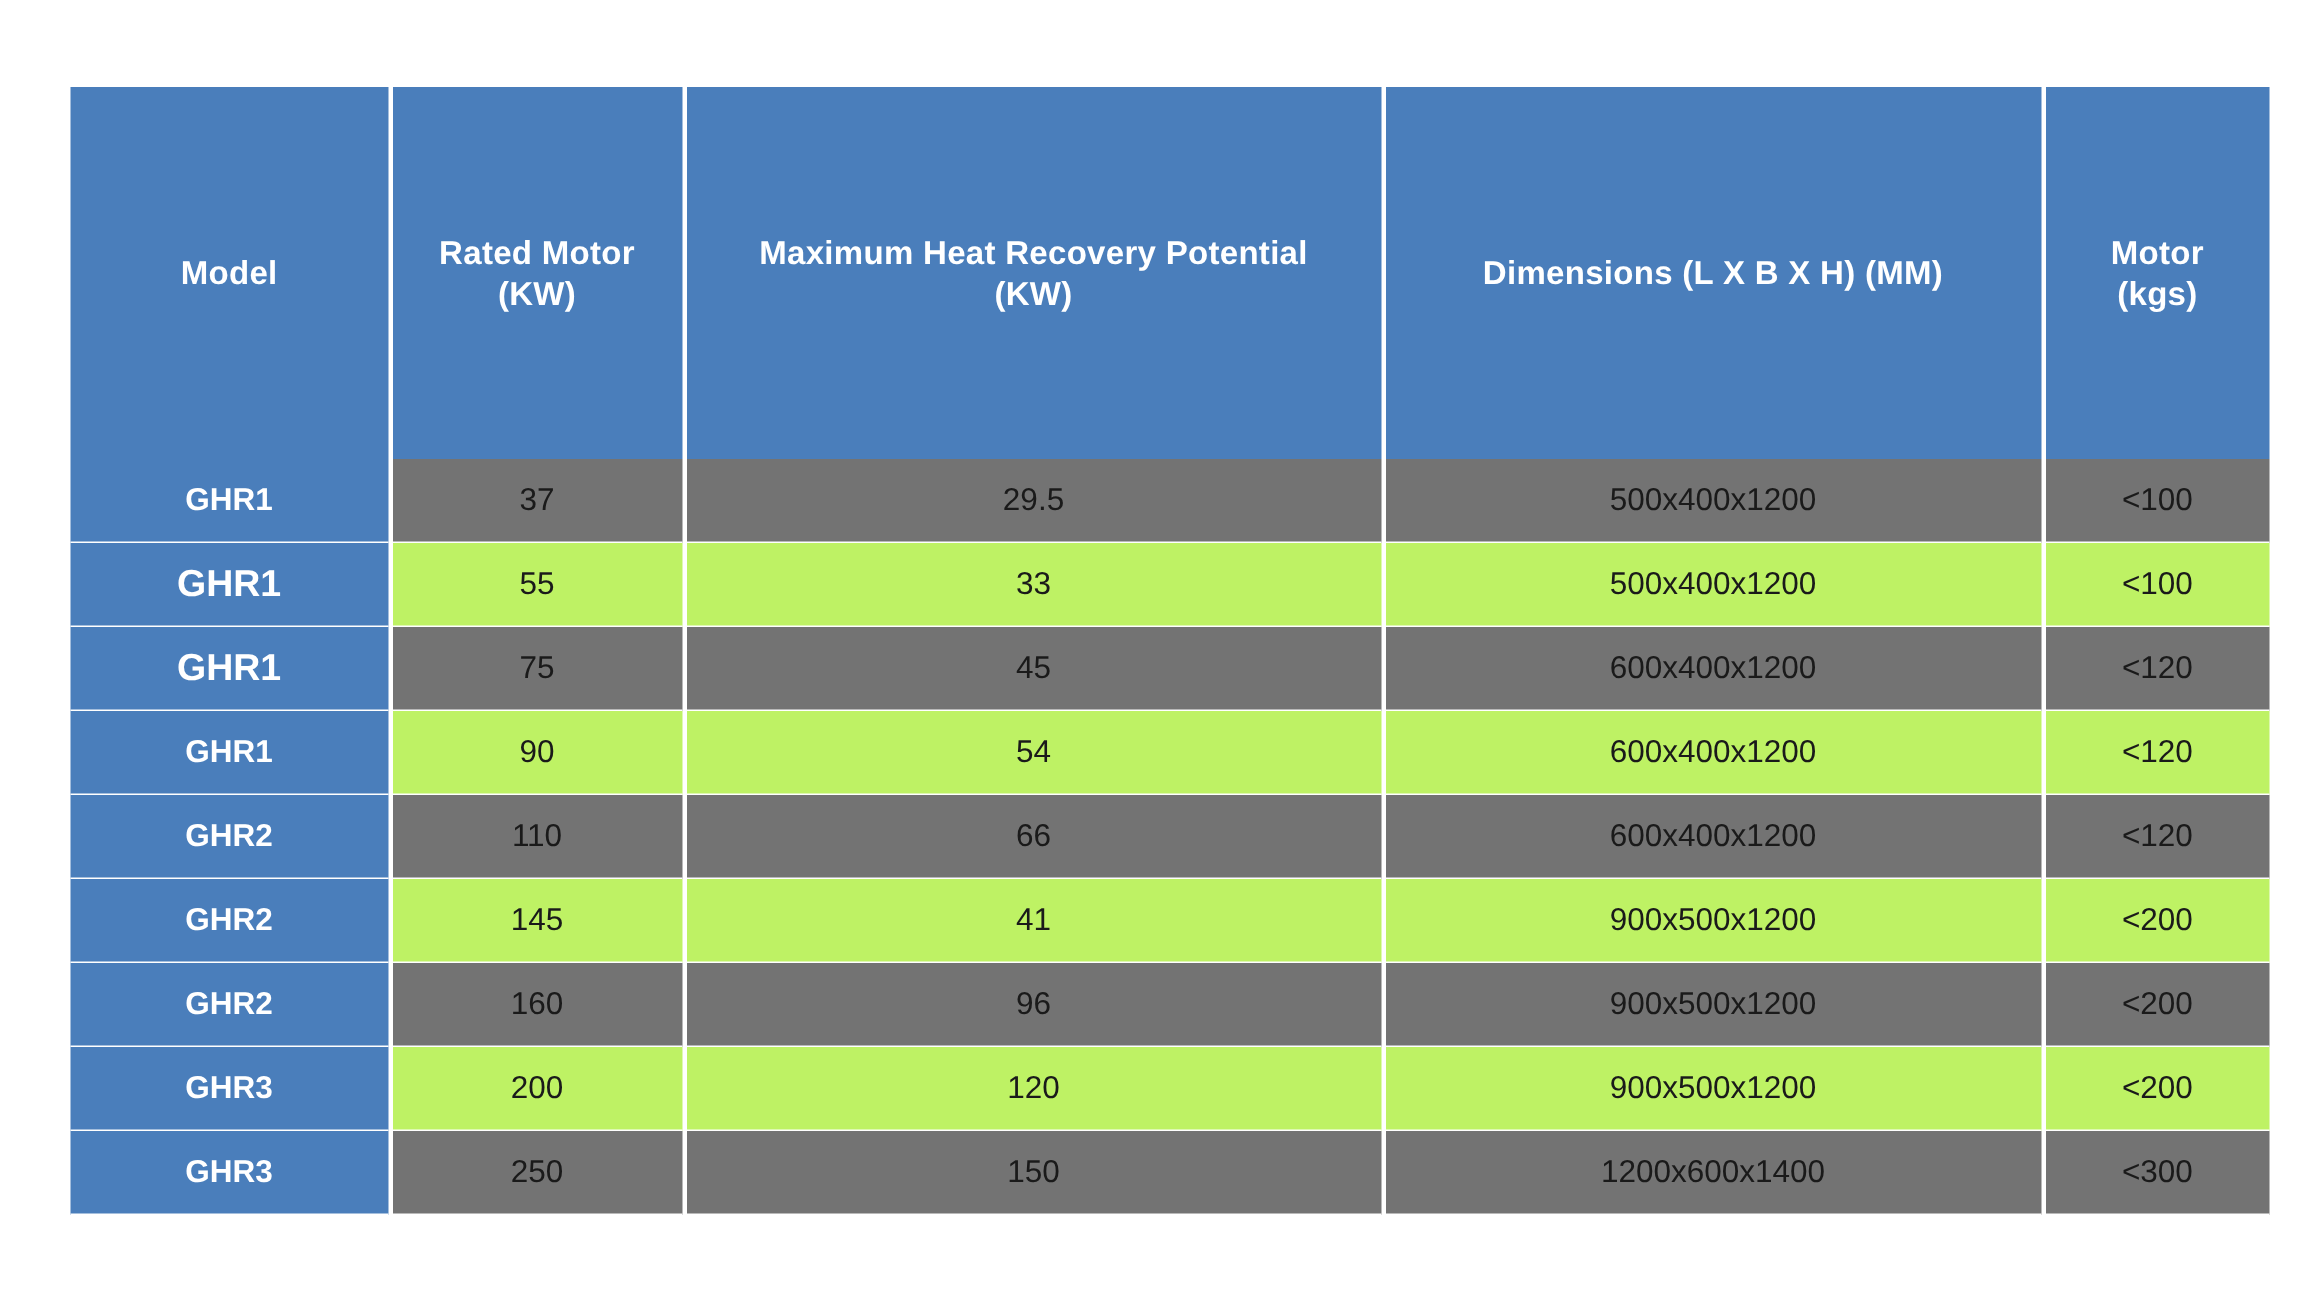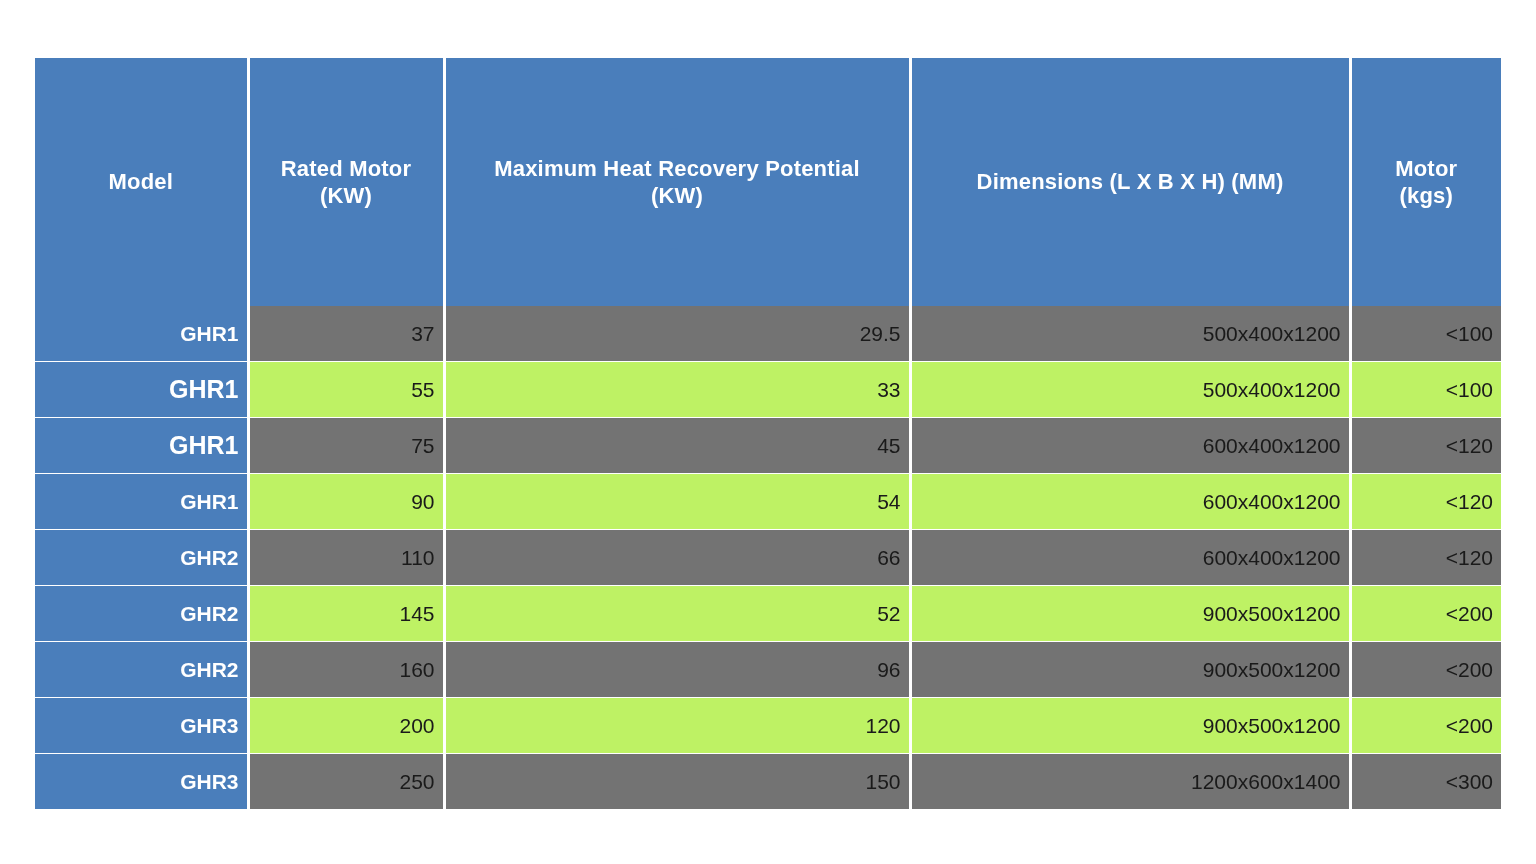--- a/index.html
+++ b/index.html
@@ -14,21 +14,21 @@
     overflow: hidden;
   }
   .page {
     position: relative;
     width: 1536px;
     height: 864px;
     background: #ffffff;
   }
   .table-wrap {
     position: absolute;
-    left: 35px;
+    left: 47px;
     top: 58px;
     width: 1466px;
   }
   table.spec-table {
     border-collapse: collapse;
     width: 1466px;
     table-layout: fixed;
   }
   table.spec-table col.c-model   { width: 213px; }
   table.spec-table col.c-motor   { width: 196px; }
@@ -47,21 +47,21 @@
     padding: 4px 10px;
     border-right: 3px solid #ffffff;
     line-height: 1.25;
     letter-spacing: 0.2px;
   }
   thead th:last-child { border-right: none; }
 
   tbody td {
     font-size: 21px;
     color: #1a1a1a;
-    text-align: right;
+    text-align: center;
     height: 55px;
     padding: 0 8px;
     border-right: 3px solid #ffffff;
     border-bottom: 1px solid #ffffff;
     font-weight: normal;
   }
   tbody td:last-child { border-right: none; }
 
   tbody tr.row-even td { background: #737373; }
   tbody tr.row-odd  td { background: #bef264; }
@@ -145,21 +145,21 @@
           <tr class="row-even">
             <td class="model-cell">GHR2</td>
             <td>110</td>
             <td>66</td>
             <td>600x400x1200</td>
             <td>&lt;120</td>
           </tr>
           <tr class="row-odd">
             <td class="model-cell">GHR2</td>
             <td>145</td>
-            <td>52</td>
+            <td>41</td>
             <td>900x500x1200</td>
             <td>&lt;200</td>
           </tr>
           <tr class="row-even">
             <td class="model-cell">GHR2</td>
             <td>160</td>
             <td>96</td>
             <td>900x500x1200</td>
             <td>&lt;200</td>
           </tr>

